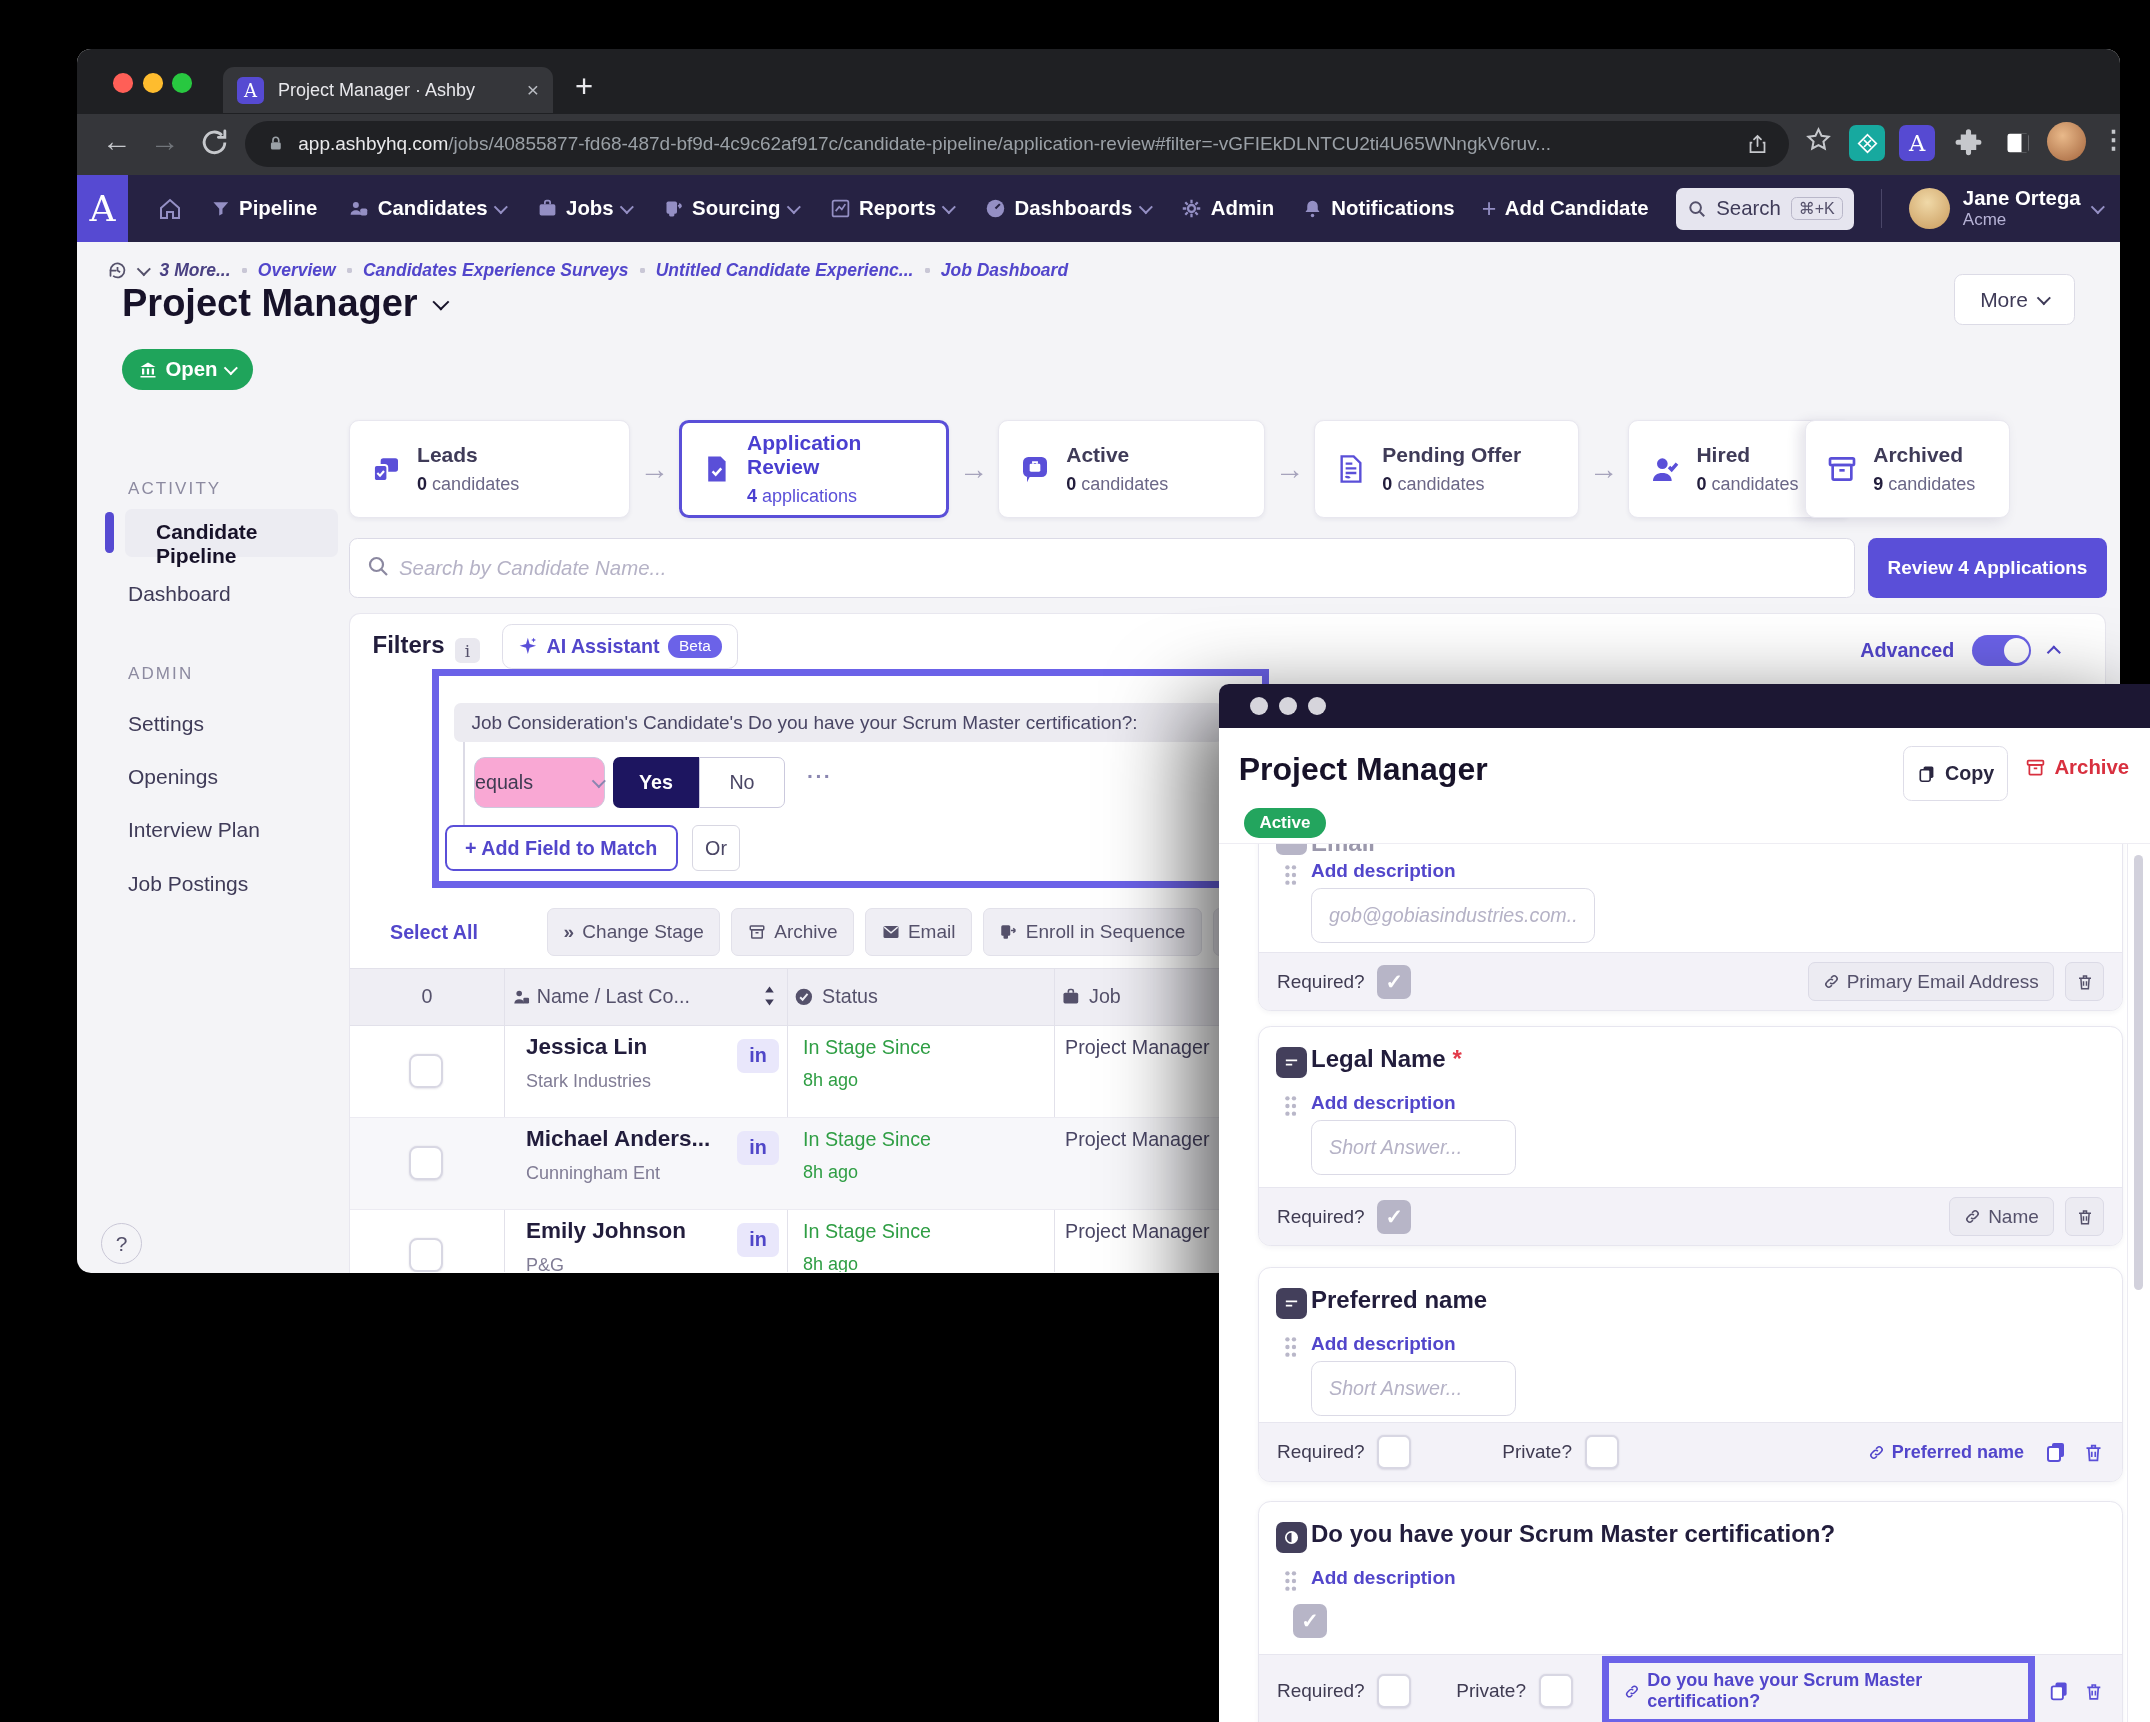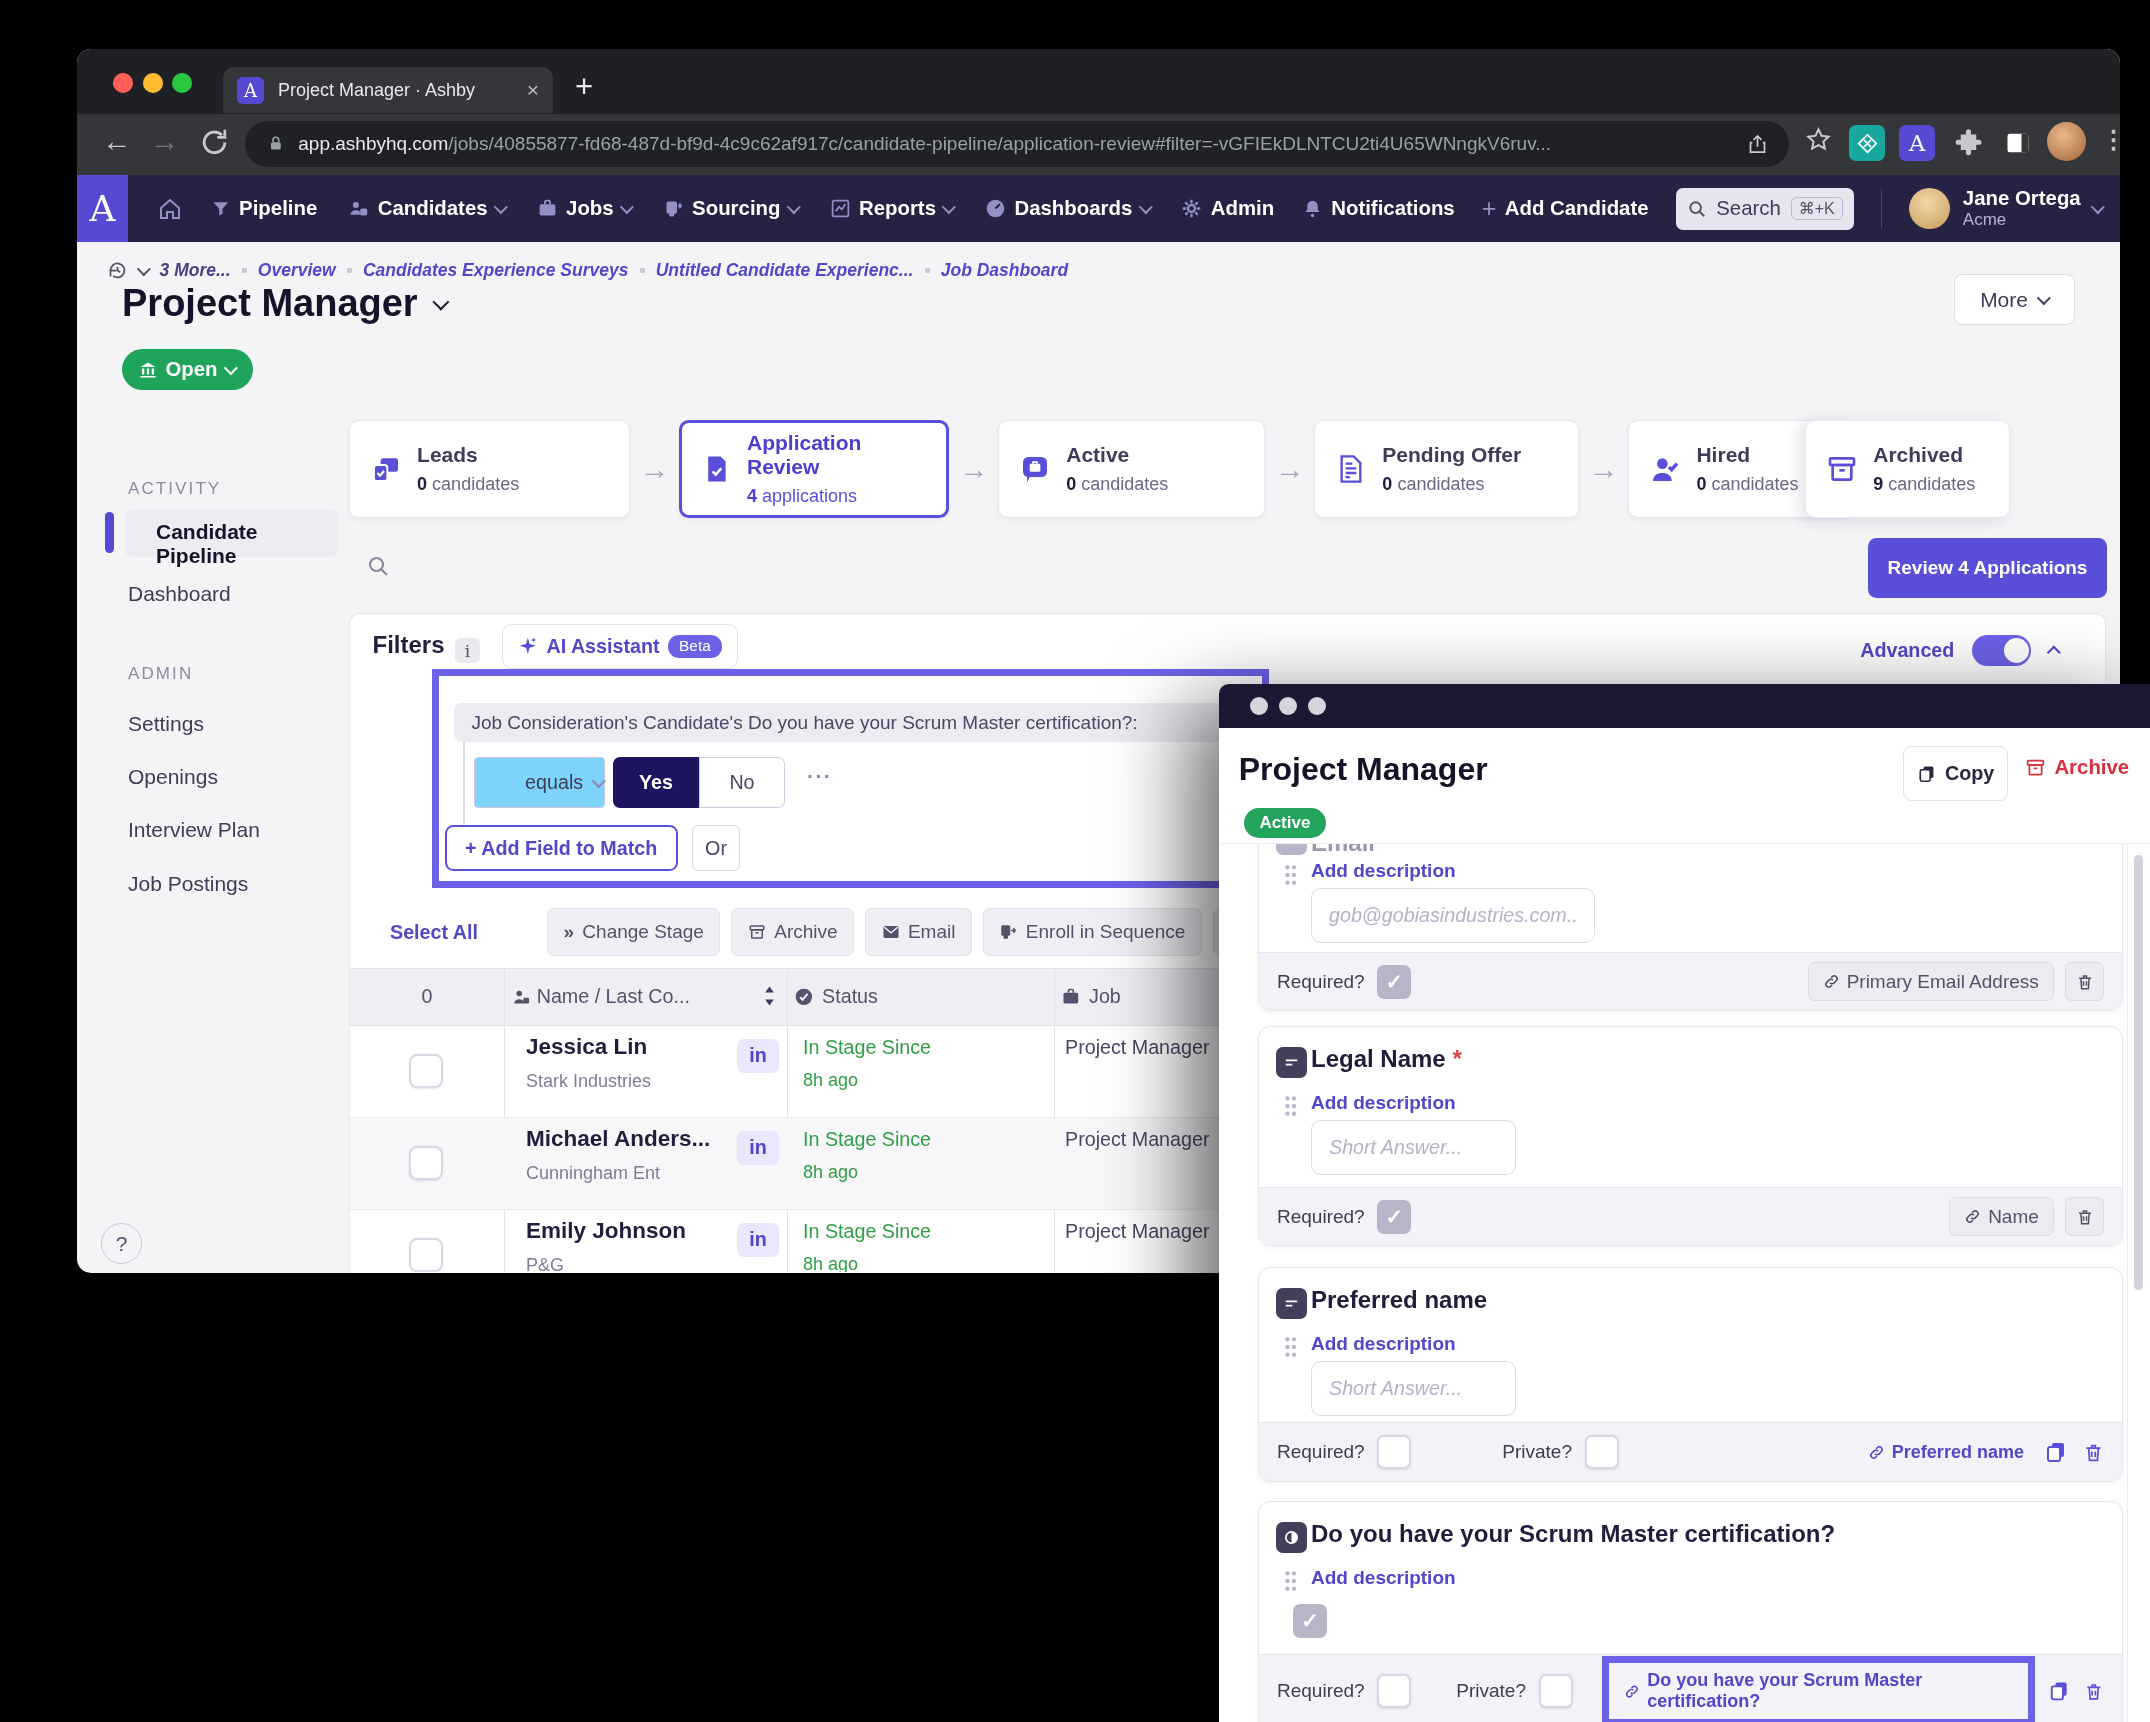--- a/index.html
+++ b/index.html
@@ -375,20 +375,21 @@
             <path d="M10 13h4"></path>
           </svg>
         <div class="col">
           <span class="stagetitle">Archived</span>
           <span class="stagecount"><b>9</b>
             <span>candidates</span></span>
         </div>
       </div>
     </div>
 
+    <input class="abs shortin" style="left: 272px; top: 489px; width: 1506px; height: 60px; border-radius: 8.4px; padding-left: 49px; font-size: 20.4px;" placeholder="Search by Candidate Name...">
     <svg class="abs" style="left:289px;top:505px" width="24" height="24" viewBox="0 0 24 24" fill="none" stroke="#8b88a0" stroke-width="2.2">
       <circle cx="10.5" cy="10.5" r="6.5"></circle>
         <path d="M15.5 15.5 21 21"></path>
       </svg>
     <div class="abs flex" style="left:1791px;top:489px;width:239px;height:60px;background:#5a4fd8;border-radius:8.4px;
          justify-content:center;color:#fff;font-size:19px;font-weight:600">Review 4 Applications</div>
 
     <div class="abs" style="left:272px;top:564px;width:1757px;height:660px;background:#fff;border:1.4px solid #e8e7ef;
          border-bottom:none;border-radius:11.2px 11.2px 0 0;box-sizing:border-box">
 
@@ -411,22 +412,22 @@
         </div>
         <span class="chev up" style="color:#5246cb"></span>
       </div>
 
       <div class="abs" style="left:82px;top:55px;width:837px;height:219px;border:7px solid #6b62e8;background:#fff;
            box-sizing:border-box;left:82px">
         <div class="abs" style="left:24px;top:65px;width:2.1px;height:94px;background:#dcdbe6"></div>
         <div class="abs flex" style="left:15.4px;top:27px;width:769px;height:39px;background:#ecebf1;border-radius:7px;
              padding:0 17px;font-size:19px;color:#4a4665;box-sizing:border-box">Job Consideration's Candidate's Do you have your Scrum Master certification?:</div>
         <div class="abs" style="right:12.6px;top:28px;color:#6b62e8;font-size:24px;font-weight:800;letter-spacing:1.4px">···</div>
-        <div class="abs flex" style="left:35px;top:81px;width:131px;height:51px;border:1.4px solid #cbc9dd;border-radius:4px;
-             justify-content:flex-end;gap:11.2px;box-sizing:border-box;background:#7dd3fc">
+        <div class="abs flex" style="left:35px;top:81px;width:131px;height:51px;border:1.4px solid #cbc9dd;border-radius:11px;
+             justify-content:space-between;gap:11.2px;box-sizing:border-box;background:#f9a8d4">
           <span style="font-size:19.7px;color:#3f3b52">equals</span>
           <span class="chev" style="color:#8a86b0"></span>
         </div>
         <div class="abs flex" style="left:174px;top:81px;width:86px;height:51px;background:#1d1560;border-radius:7px 0 0 7px;
              justify-content:center;color:#fff;font-size:19.7px;font-weight:700">Yes</div>
         <div class="abs flex" style="left:260px;top:81px;width:86px;height:51px;background:#fff;border:1.4px solid #cbc9dd;
              border-radius:0 7px 7px 0;justify-content:center;color:#4a4665;font-size:19.7px;box-sizing:border-box">No</div>
         <div class="abs" style="left:368px;top:88px;color:#8a86b0;font-size:21px;font-weight:800;letter-spacing:1.4px">···</div>
         <div class="abs flex" style="left:5.6px;top:149px;width:233px;height:46px;border:2.1px solid #5a4fd8;border-radius:8.4px;
              justify-content:center;color:#5246cb;font-size:19.7px;font-weight:600;box-sizing:border-box;background:#fff">+ Add Field to Match</div>

